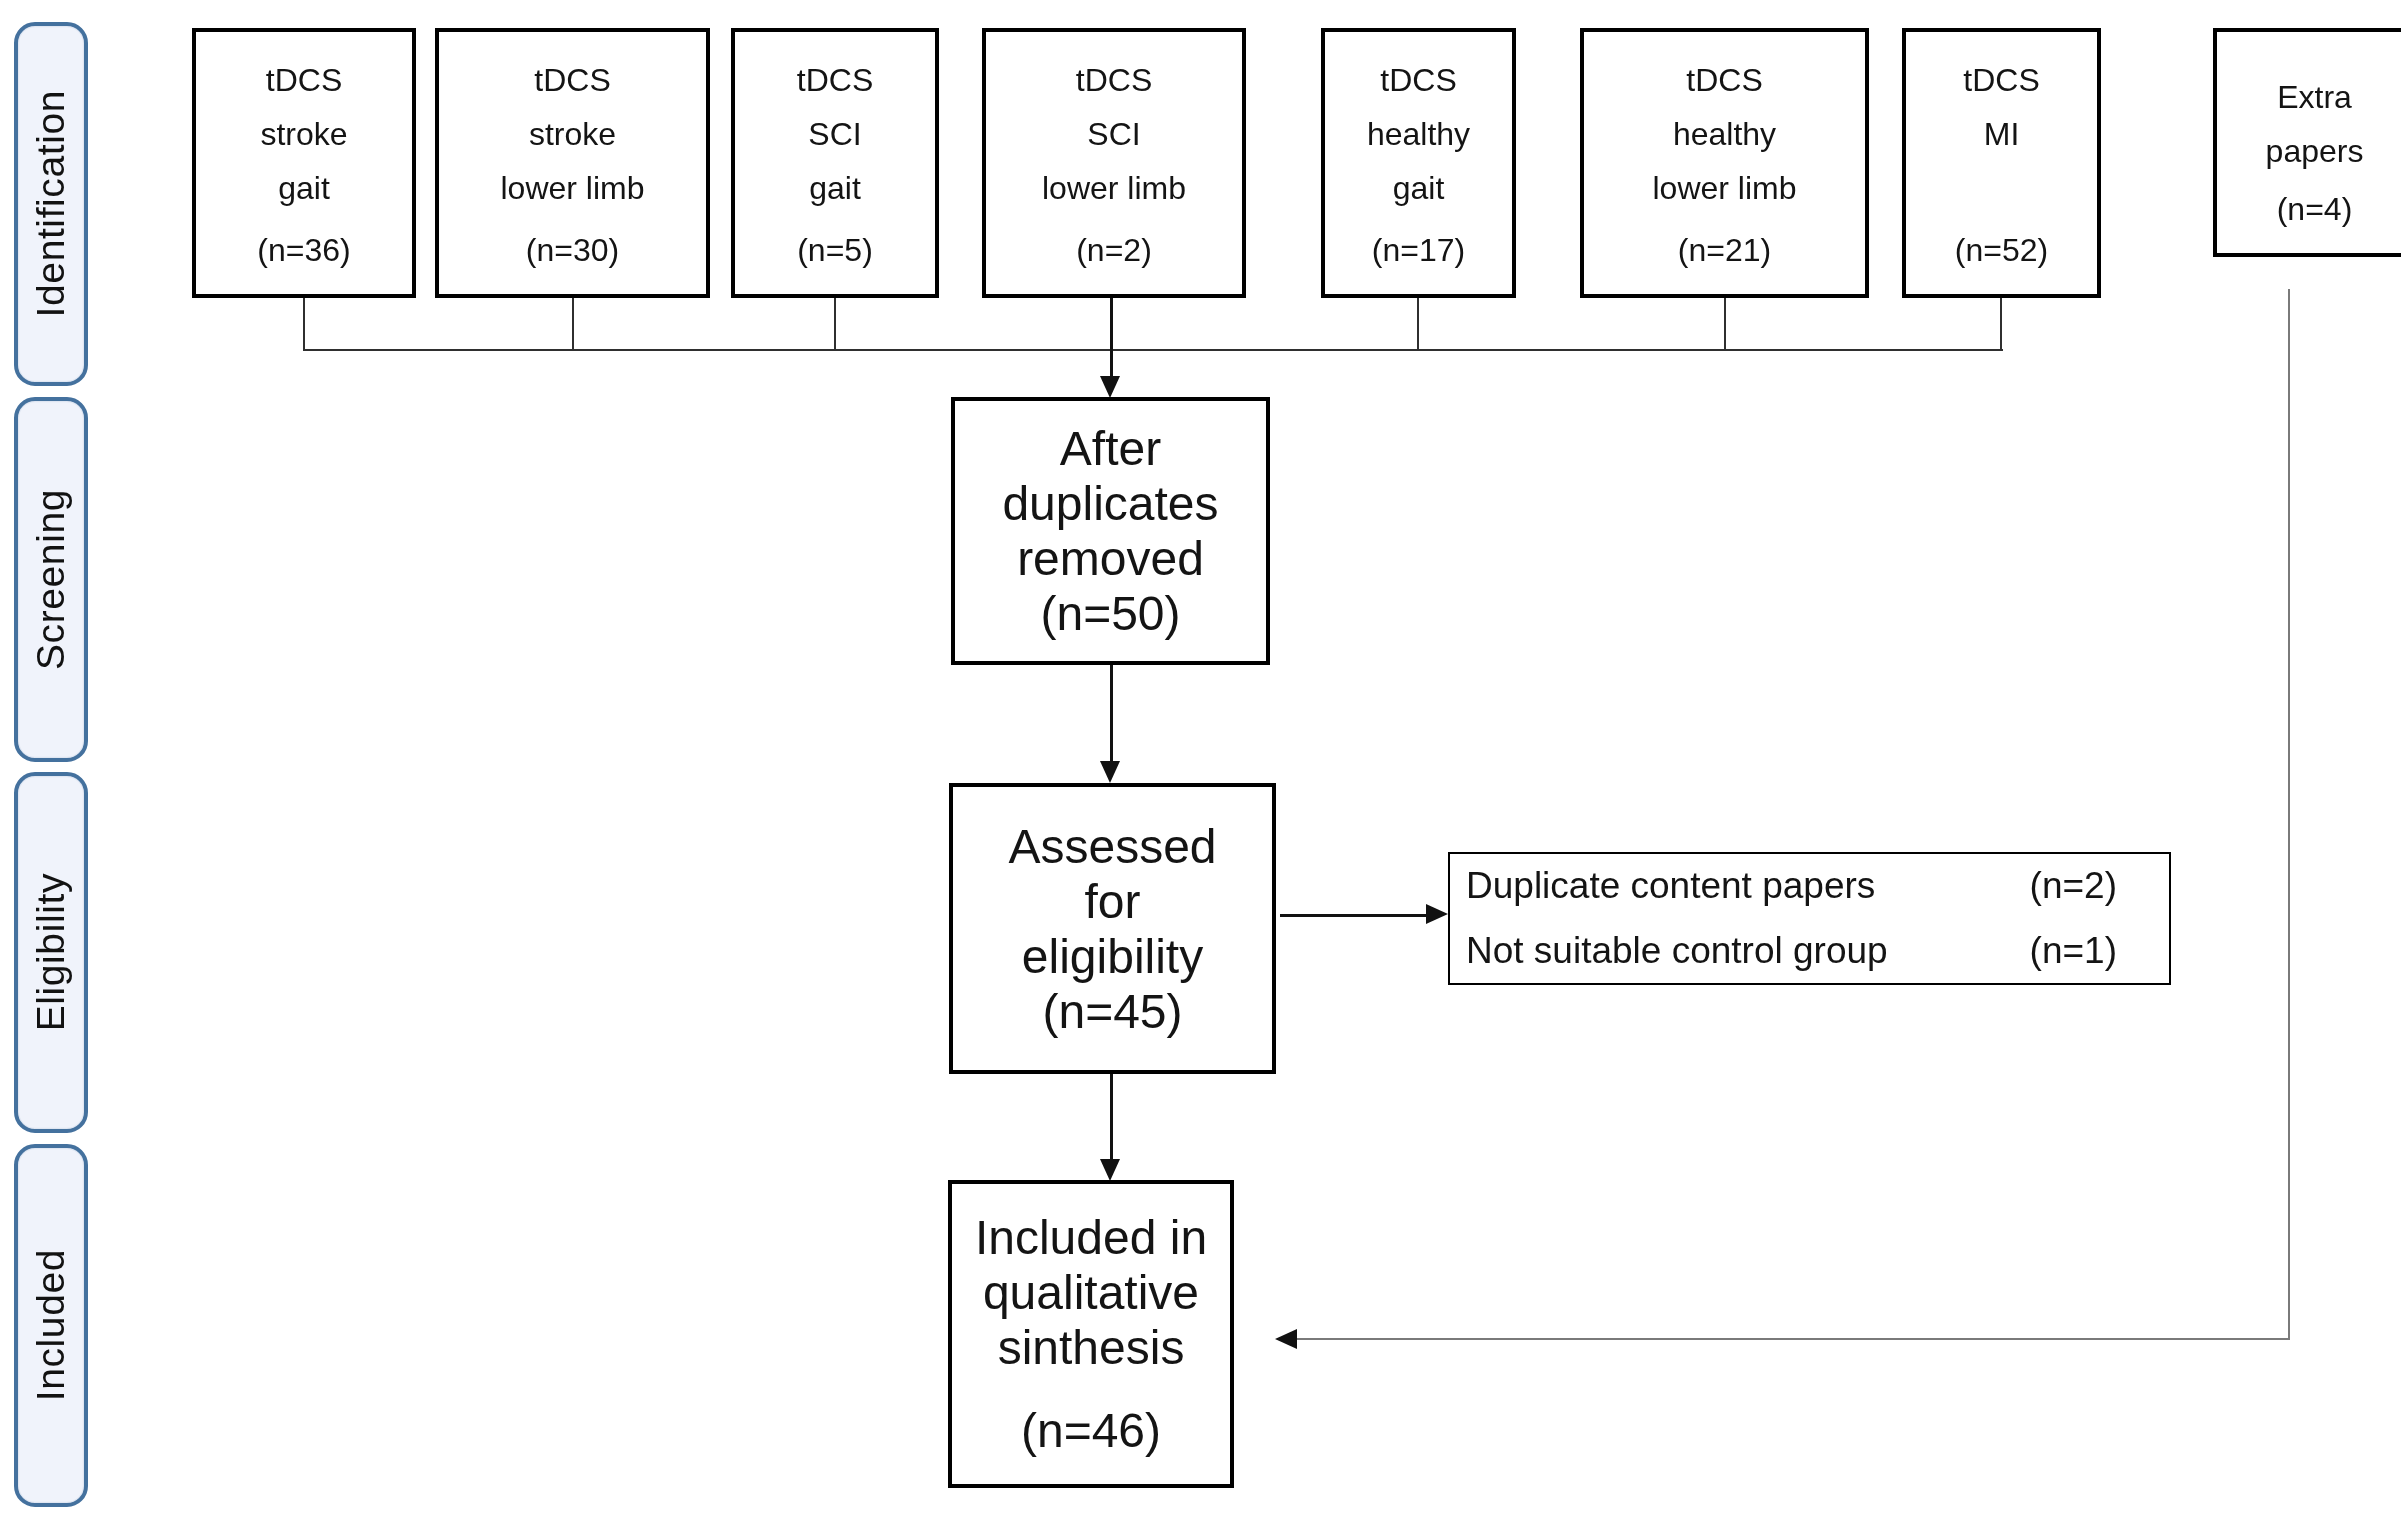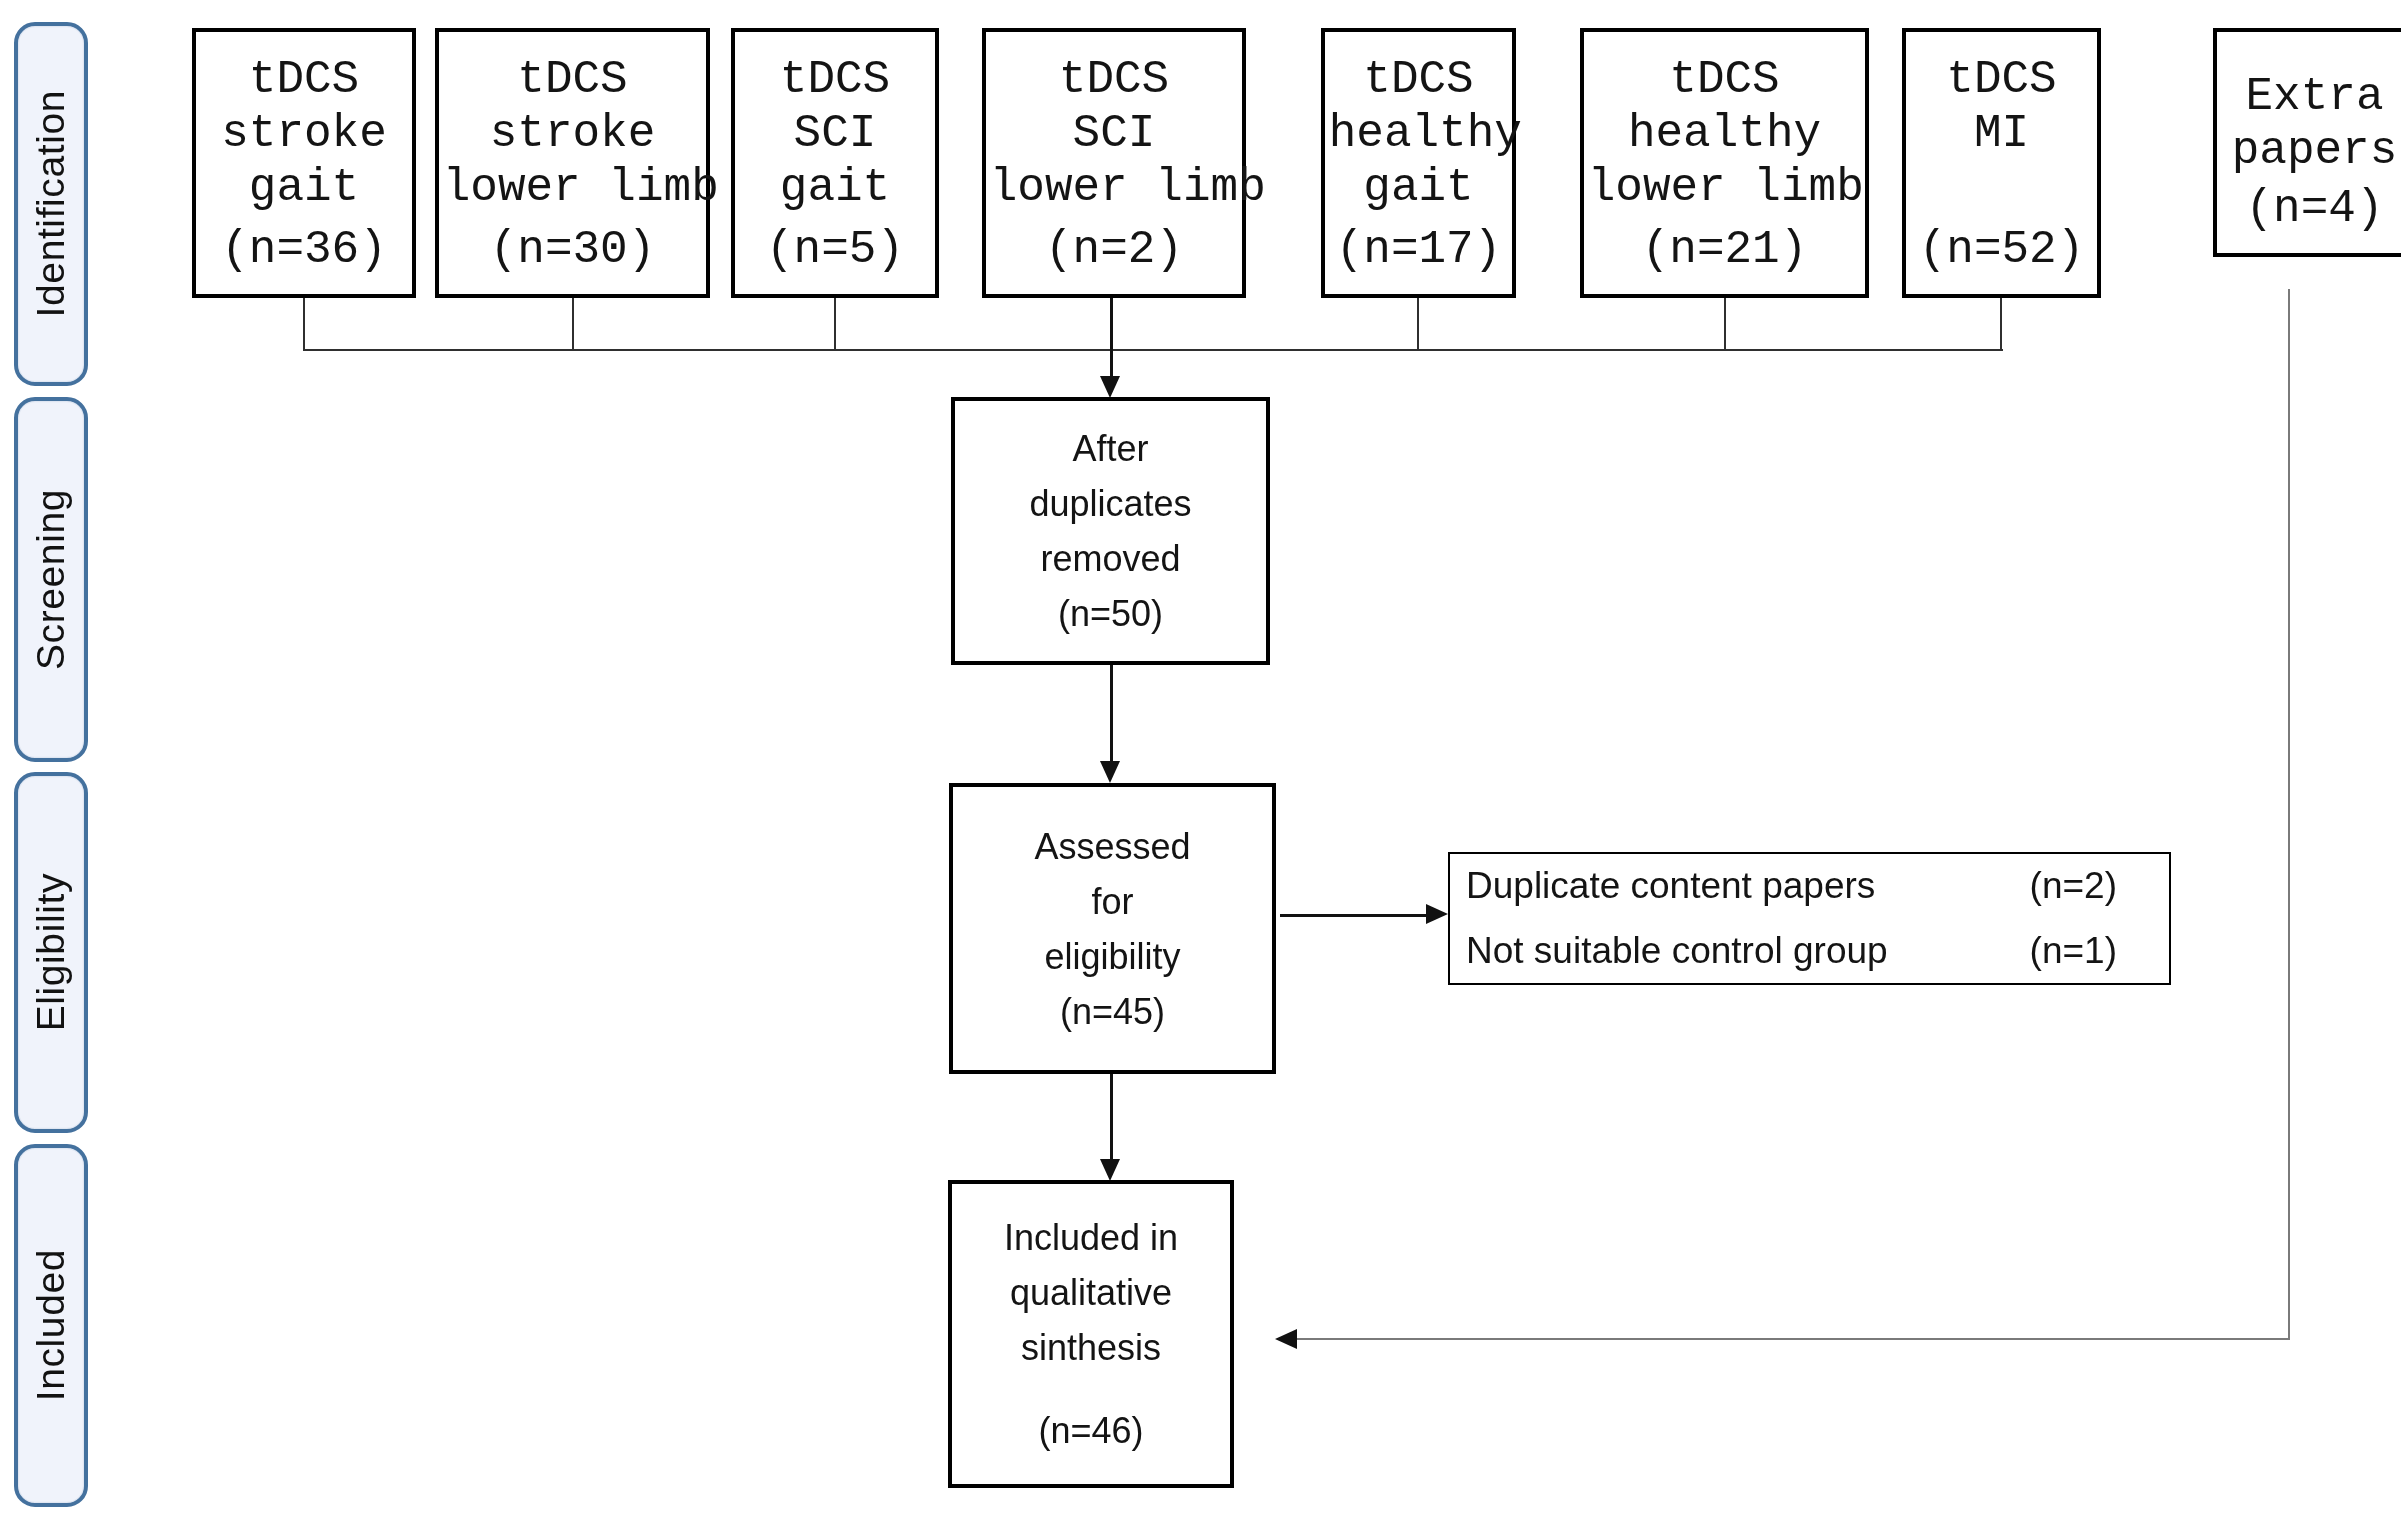--- a/index.html
+++ b/index.html
@@ -34,36 +34,36 @@
   
   .src-box{
     position:absolute;top:28px;height:270px;
     box-sizing:border-box;
     border:4.3px solid #000;
     background:#fff;
     display:flex;flex-direction:column;
     justify-content:space-between;align-items:center;
     text-align:center;
     padding:21px 3.7px 17px 3.7px;
-    font-size:46px;line-height:54px;font-family:Liberation Mono, monospace;
+    font-size:32px;line-height:54px;
   }
   .src-box .box-lines{width:100%;}
   .box-line{white-space:nowrap;}
   .box-count{white-space:nowrap;}
 
   
   .flow-box{
     position:absolute;
     box-sizing:border-box;
     border:4.3px solid #000;
     background:#fff;
     display:flex;flex-direction:column;
     justify-content:center;align-items:center;
     text-align:center;
-    font-size:36px;line-height:55px;
+    font-size:48px;line-height:55px;
   }
   .flow-box .gap-count{margin-top:28px;}
 
   
   .excl-box{
     position:absolute;
     box-sizing:border-box;
     border:2.5px solid #000;
     background:#fff;
     display:flex;flex-direction:column;

